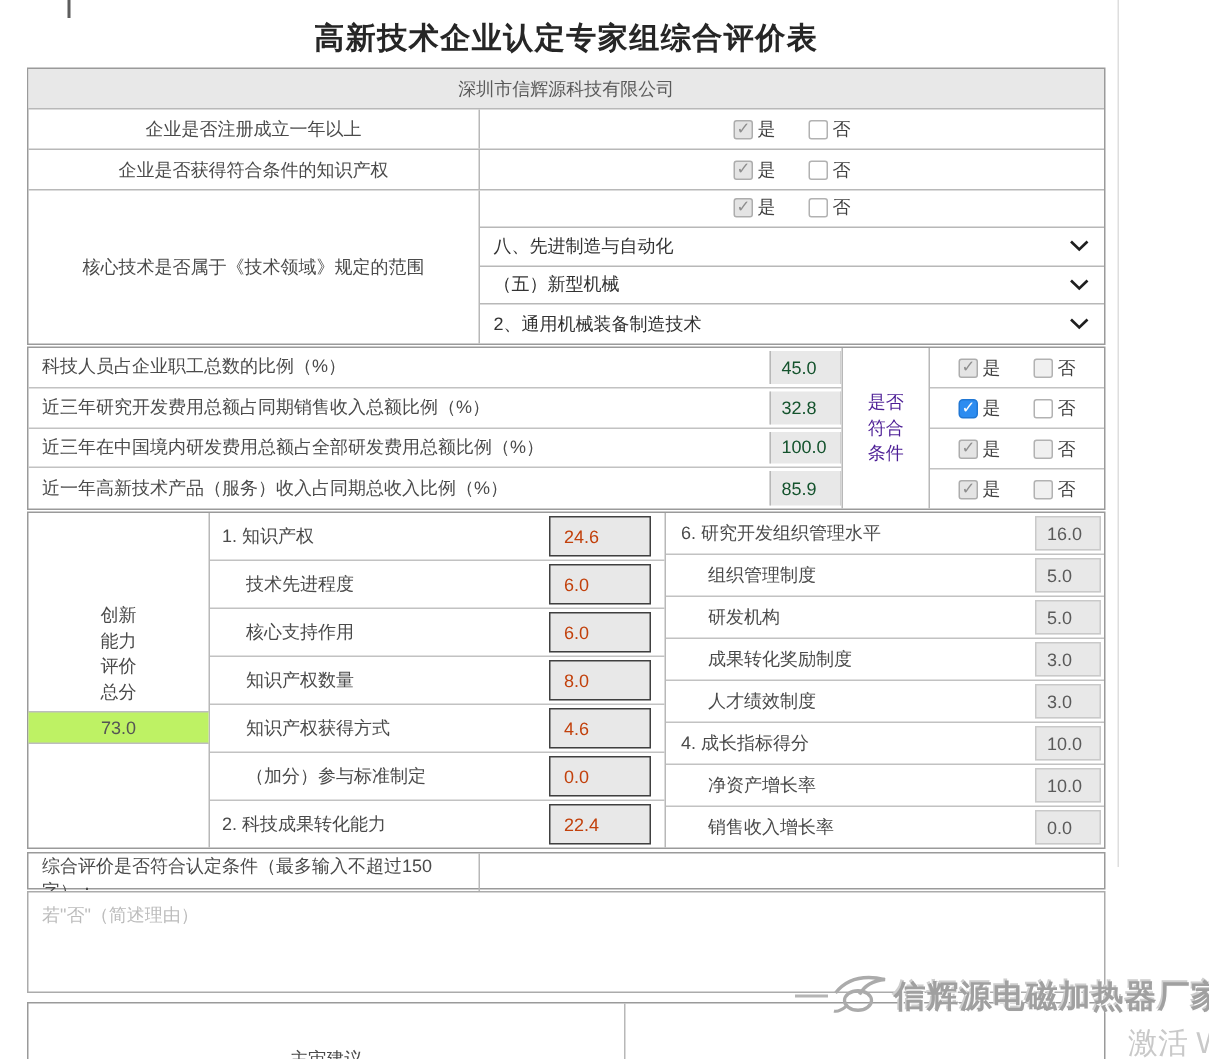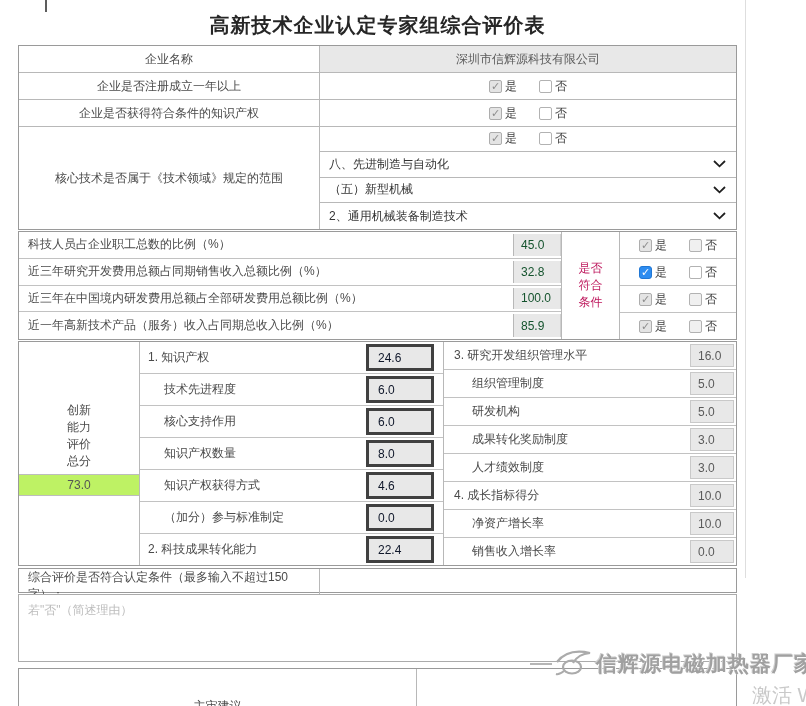--- a/index.html
+++ b/index.html
@@ -67,21 +67,21 @@
   .s2-row:last-child { border-bottom:none; }
   .s2-label { flex:1; display:flex; align-items:center; padding-left:9px; color:#4a4a4a; }
   .s2-val {
     width:48px; margin:2px 0; background:#e8e8e8;
     border-left:1px solid #b8b8b8; border-right:1px solid #cfcfcf;
     display:flex; align-items:center; padding-left:7px; color:#14532d;
   }
   .s2-mid {
     width:58px; border-right:1px solid #b8b8b8;
     display:flex; align-items:center; justify-content:center;
-    text-align:center; white-space:pre-line; line-height:17px; color:#be185d;
+    text-align:center; white-space:pre-line; line-height:17px; color:#4c1d95;
   }
   .s2-right { flex:1; display:flex; flex-direction:column; }
   .s2-cbrow { flex:1; border-bottom:1px solid #c2c2c2; display:flex; align-items:center; justify-content:center; }
   .s2-cbrow:last-child { border-bottom:none; }
 
   .colA { width:121px; border-right:1px solid #b8b8b8; position:relative; }
   .total-label {
     position:absolute; top:60px; left:0; right:0;
     text-align:center; white-space:pre-line; line-height:17px; color:#4a4a4a;
   }
@@ -90,22 +90,22 @@
     background:#bef264; border-top:1px solid #bdbdbd; border-bottom:1px solid #bdbdbd;
     display:flex; align-items:center; justify-content:center; color:#555;
   }
   .colB { width:304px; border-right:1px solid #b8b8b8; display:flex; flex-direction:column; }
   .b-row { flex:1; display:flex; border-bottom:1px solid #c2c2c2; }
   .b-row:last-child { border-bottom:none; }
   .b-label { width:226px; display:flex; align-items:center; padding-left:8px; color:#4a4a4a; }
   .b-label.indent { padding-left:24px; }
   .b-val {
     width:68px; margin:2px 8px 2px 0; background:#e8e8e8;
-    border:3px solid #404040; display:flex; align-items:center;
-    padding-left:9px; color:#0f172a;
+    border:1px solid #404040; display:flex; align-items:center;
+    padding-left:9px; color:#c2410c;
   }
   .colC { flex:1; display:flex; flex-direction:column; }
   .c-row { flex:1; display:flex; border-bottom:1px solid #c2c2c2; }
   .c-row:last-child { border-bottom:none; }
   .c-label { flex:1; display:flex; align-items:center; padding-left:10px; color:#4a4a4a; }
   .c-label.indent { padding-left:28px; }
   .c-val {
     width:44px; margin:2px 2px 2px 0; background:#e8e8e8;
     border:1px solid #c9c9c9; display:flex; align-items:center;
     padding-left:7px; color:#5a5a5a;
@@ -149,21 +149,20 @@
 <body>
 
 <div class="page">
   <div class="top-tick"></div>
   <div class="edge-line"></div>
 
   <div class="page-title">高新技术企业认定专家组综合评价表</div>
 
   <div class="tbl sec1">
     <div class="row h27">
-      <div class="lbl-cell">企业名称</div>
       <div class="val-cell gray-bg">深圳市信辉源科技有限公司</div>
     </div>
     <div class="row h27">
       <div class="lbl-cell">企业是否注册成立一年以上</div>
       <div class="val-cell">
         <div class="cb-group">
           <span class="cb-pair">
               <span class="cb checked-gray"></span>
               <span class="cb-label">是</span>
             </span>
@@ -339,21 +338,21 @@
         <div class="b-label indent">（加分）参与标准制定</div>
         <div class="b-val">0.0</div>
       </div>
       <div class="b-row">
         <div class="b-label">2. 科技成果转化能力</div>
         <div class="b-val">22.4</div>
       </div>
     </div>
     <div class="colC">
       <div class="c-row">
-        <div class="c-label">3. 研究开发组织管理水平</div>
+        <div class="c-label">6. 研究开发组织管理水平</div>
         <div class="c-val">16.0</div>
       </div>
       <div class="c-row">
         <div class="c-label indent">组织管理制度</div>
         <div class="c-val">5.0</div>
       </div>
       <div class="c-row">
         <div class="c-label indent">研发机构</div>
         <div class="c-val">5.0</div>
       </div>

